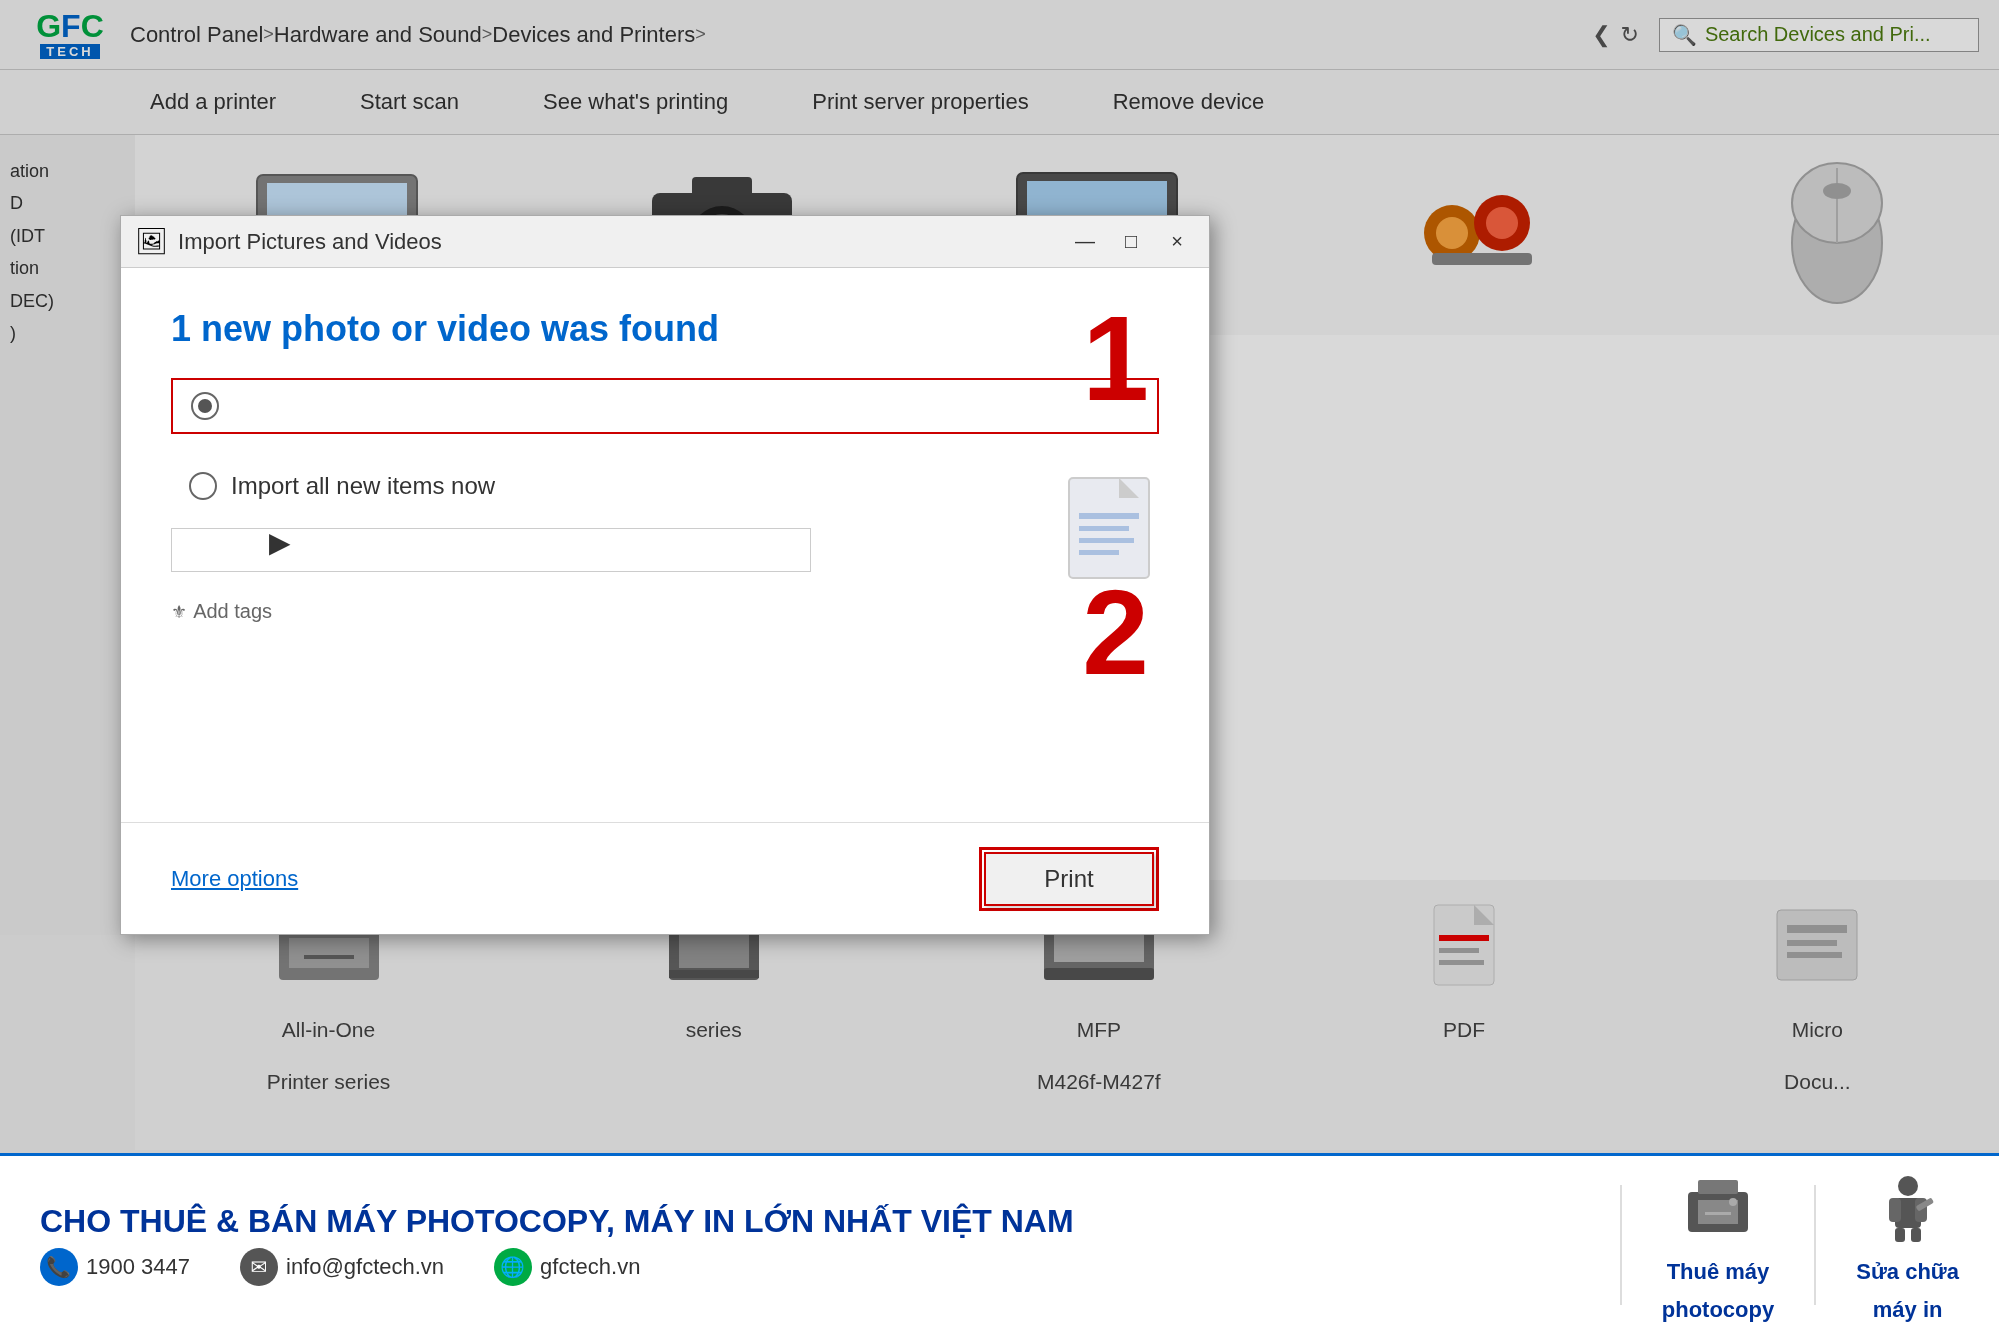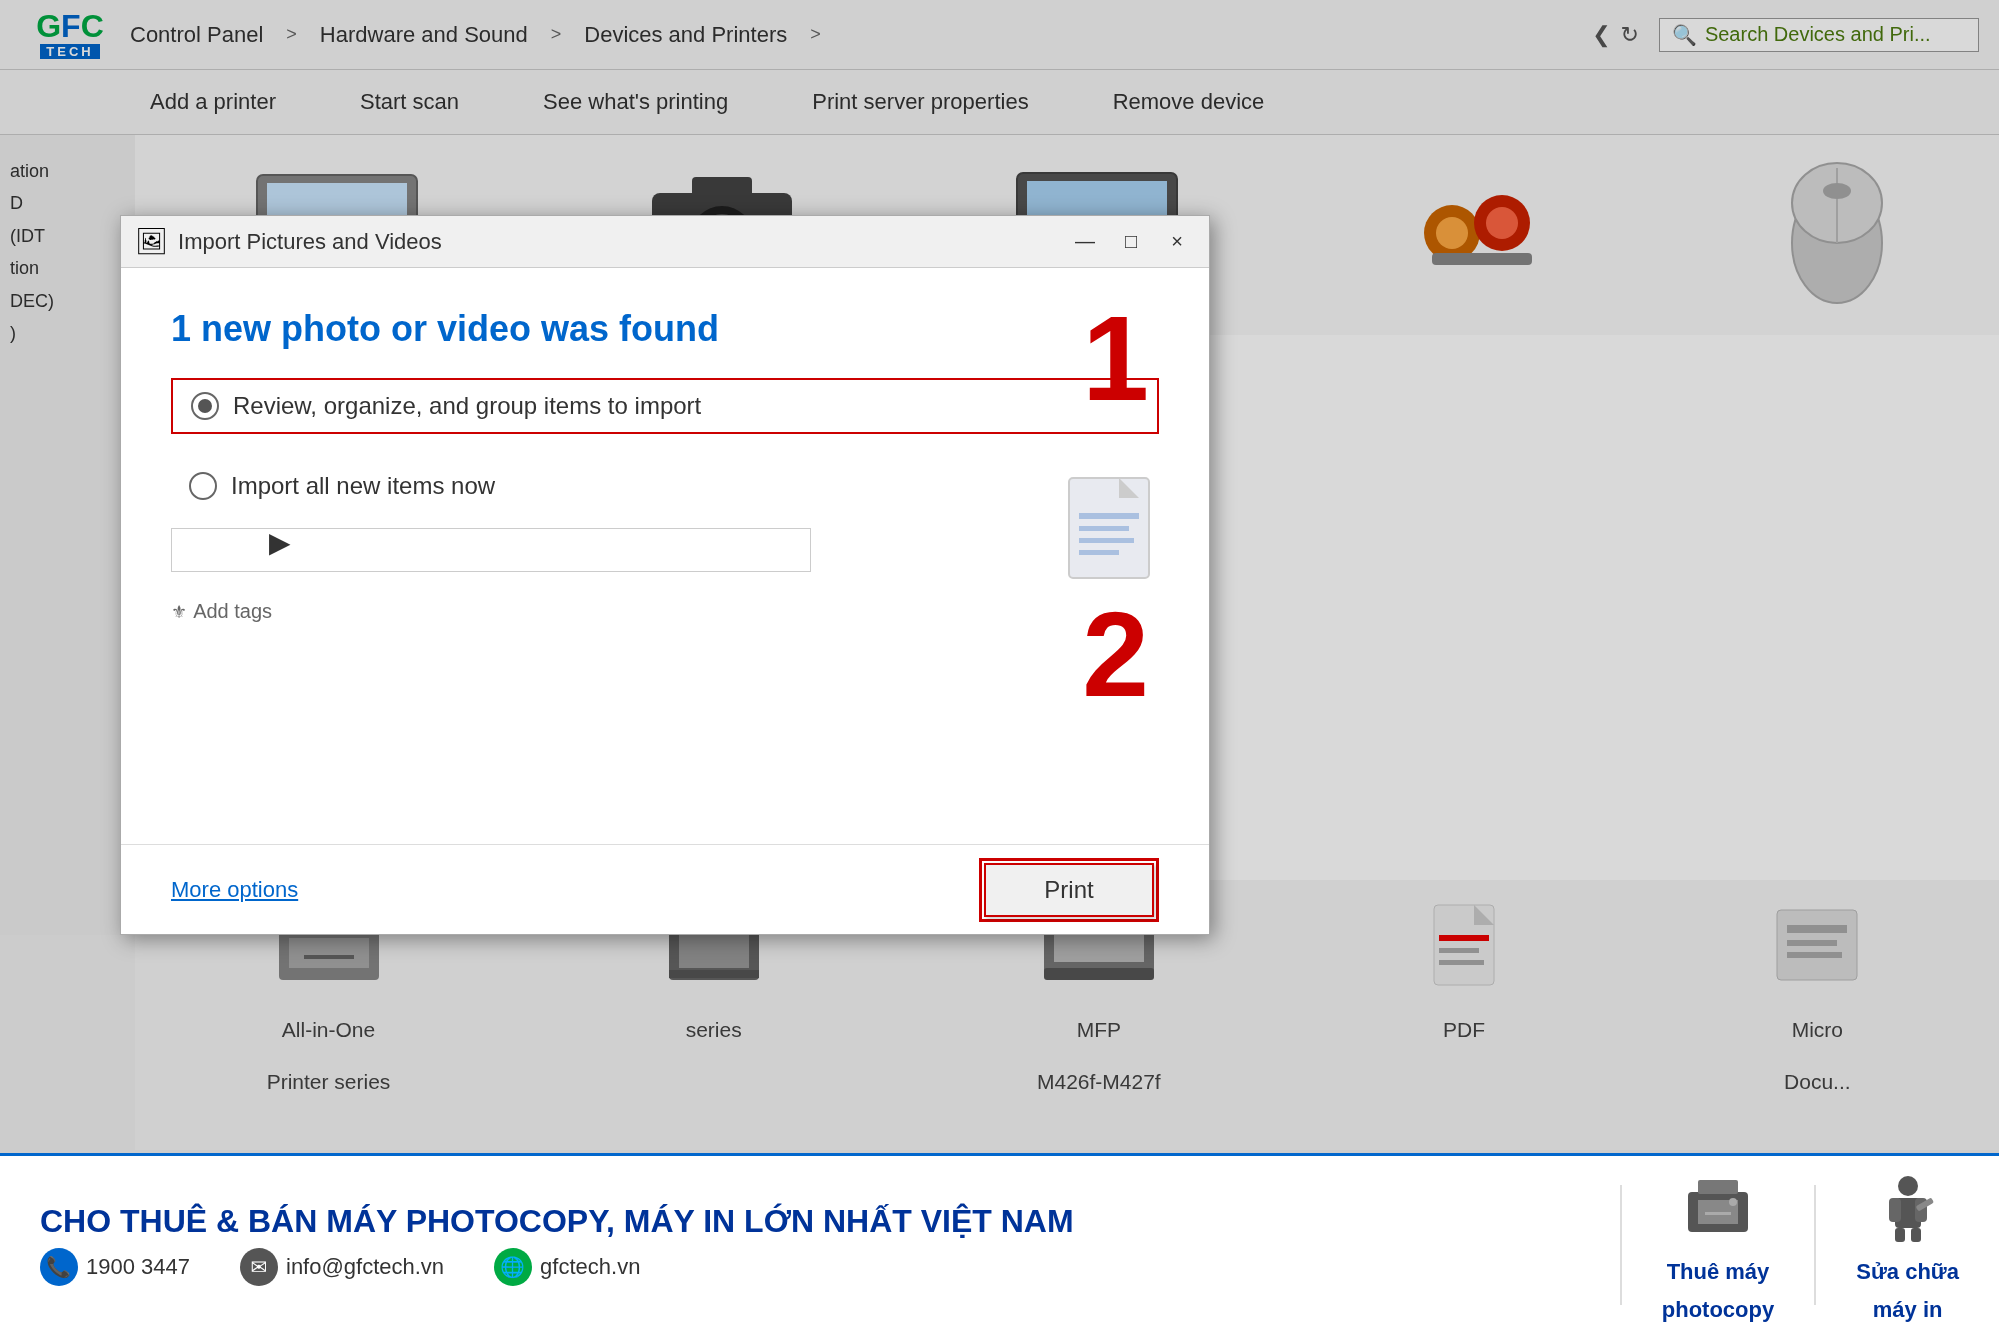--- a/index.html
+++ b/index.html
@@ -38,21 +38,21 @@
       height: 60px;
       display: flex;
       align-items: center;
       justify-content: center;
       flex-shrink: 0;
     }
 
     .breadcrumb-area {
       display: flex;
       align-items: center;
-      gap: 23px;
+      gap: 0;
       font-size: 22px;
       color: #333;
       flex: 1;
     }
 
     .breadcrumb-sep {
       color: #666;
       font-size: 18px;
     }
 
@@ -296,21 +296,21 @@
       display: flex;
       align-items: center;
       gap: 6px;
       font-size: 20px;
       color: #666;
       cursor: pointer;
     }
 
     
     .dialog-footer {
-      height: 90px;
+      height: 112px;
       border-top: 1px solid #ddd;
       display: flex;
       align-items: center;
       padding: 0 50px;
       justify-content: space-between;
     }
 
     .more-options-link {
       font-size: 22px;
       color: #0066cc;
@@ -614,21 +614,20 @@
   </div>
 
   <div class="dialog-body">
 
     <div class="dialog-heading">1 new photo or video was found</div>
 
     <div class="step-number-1">1</div>
 
     <div class="radio-option highlighted red-highlight">
       <div class="radio-circle selected"></div>
-      <span class="radio-label">Review, organize, and group items to import</span>
 
       <span style="position:absolute;left:148px;top:258px;font-size:28px;pointer-events:none;color:#333;">▶</span>
     </div>
 
     <div class="radio-option" style="padding: 10px 18px;">
       <div class="radio-circle"></div>
       <span class="radio-label">Import all new items now</span>
     </div>
 
     <div class="tags-row">

